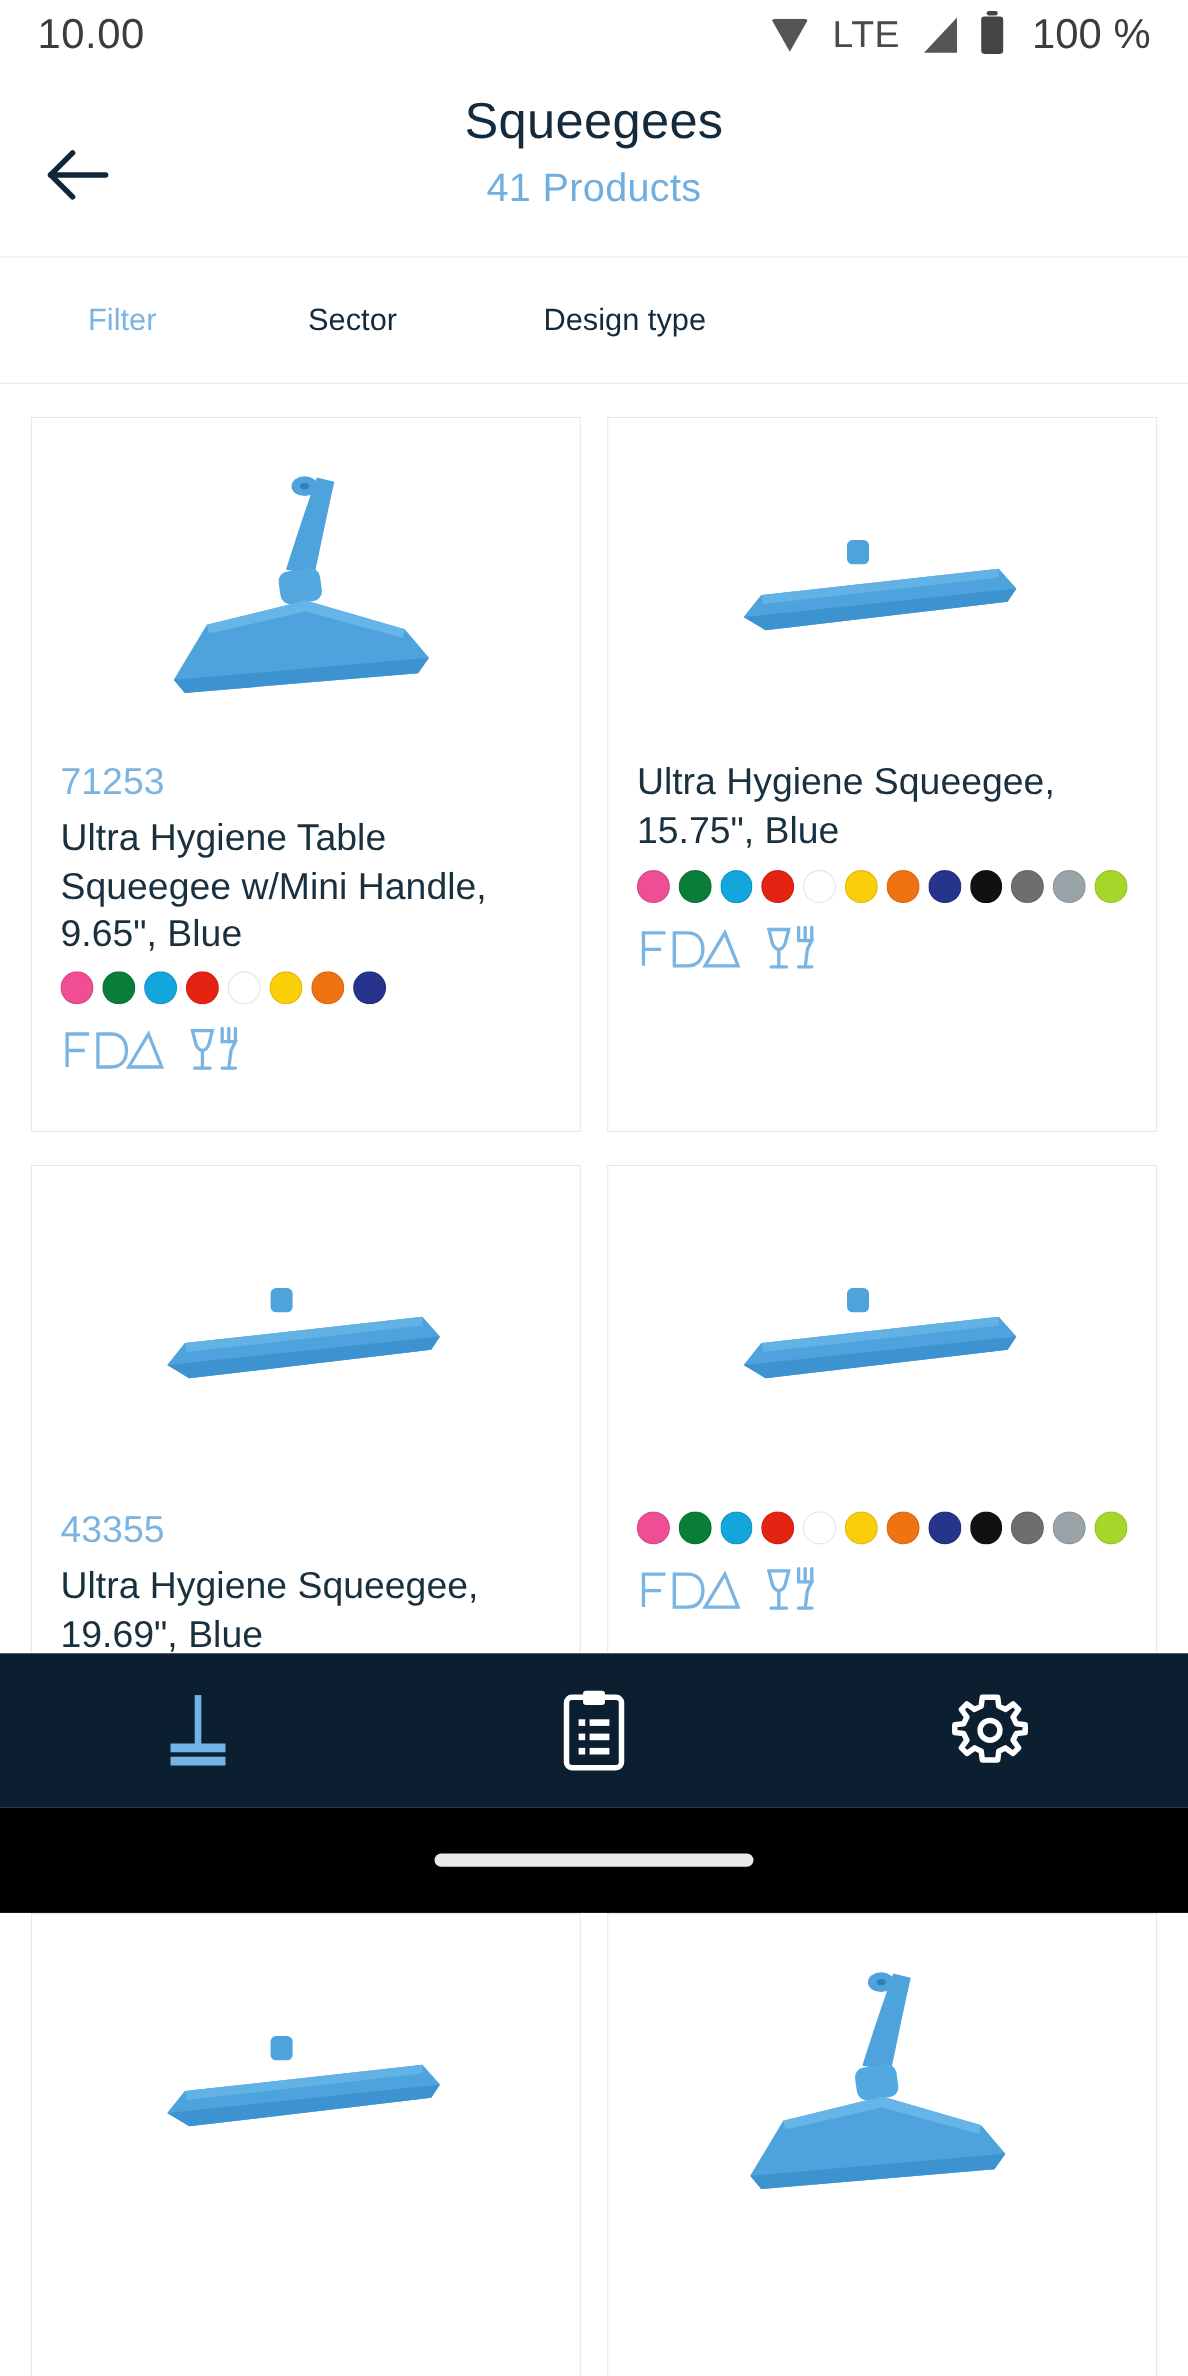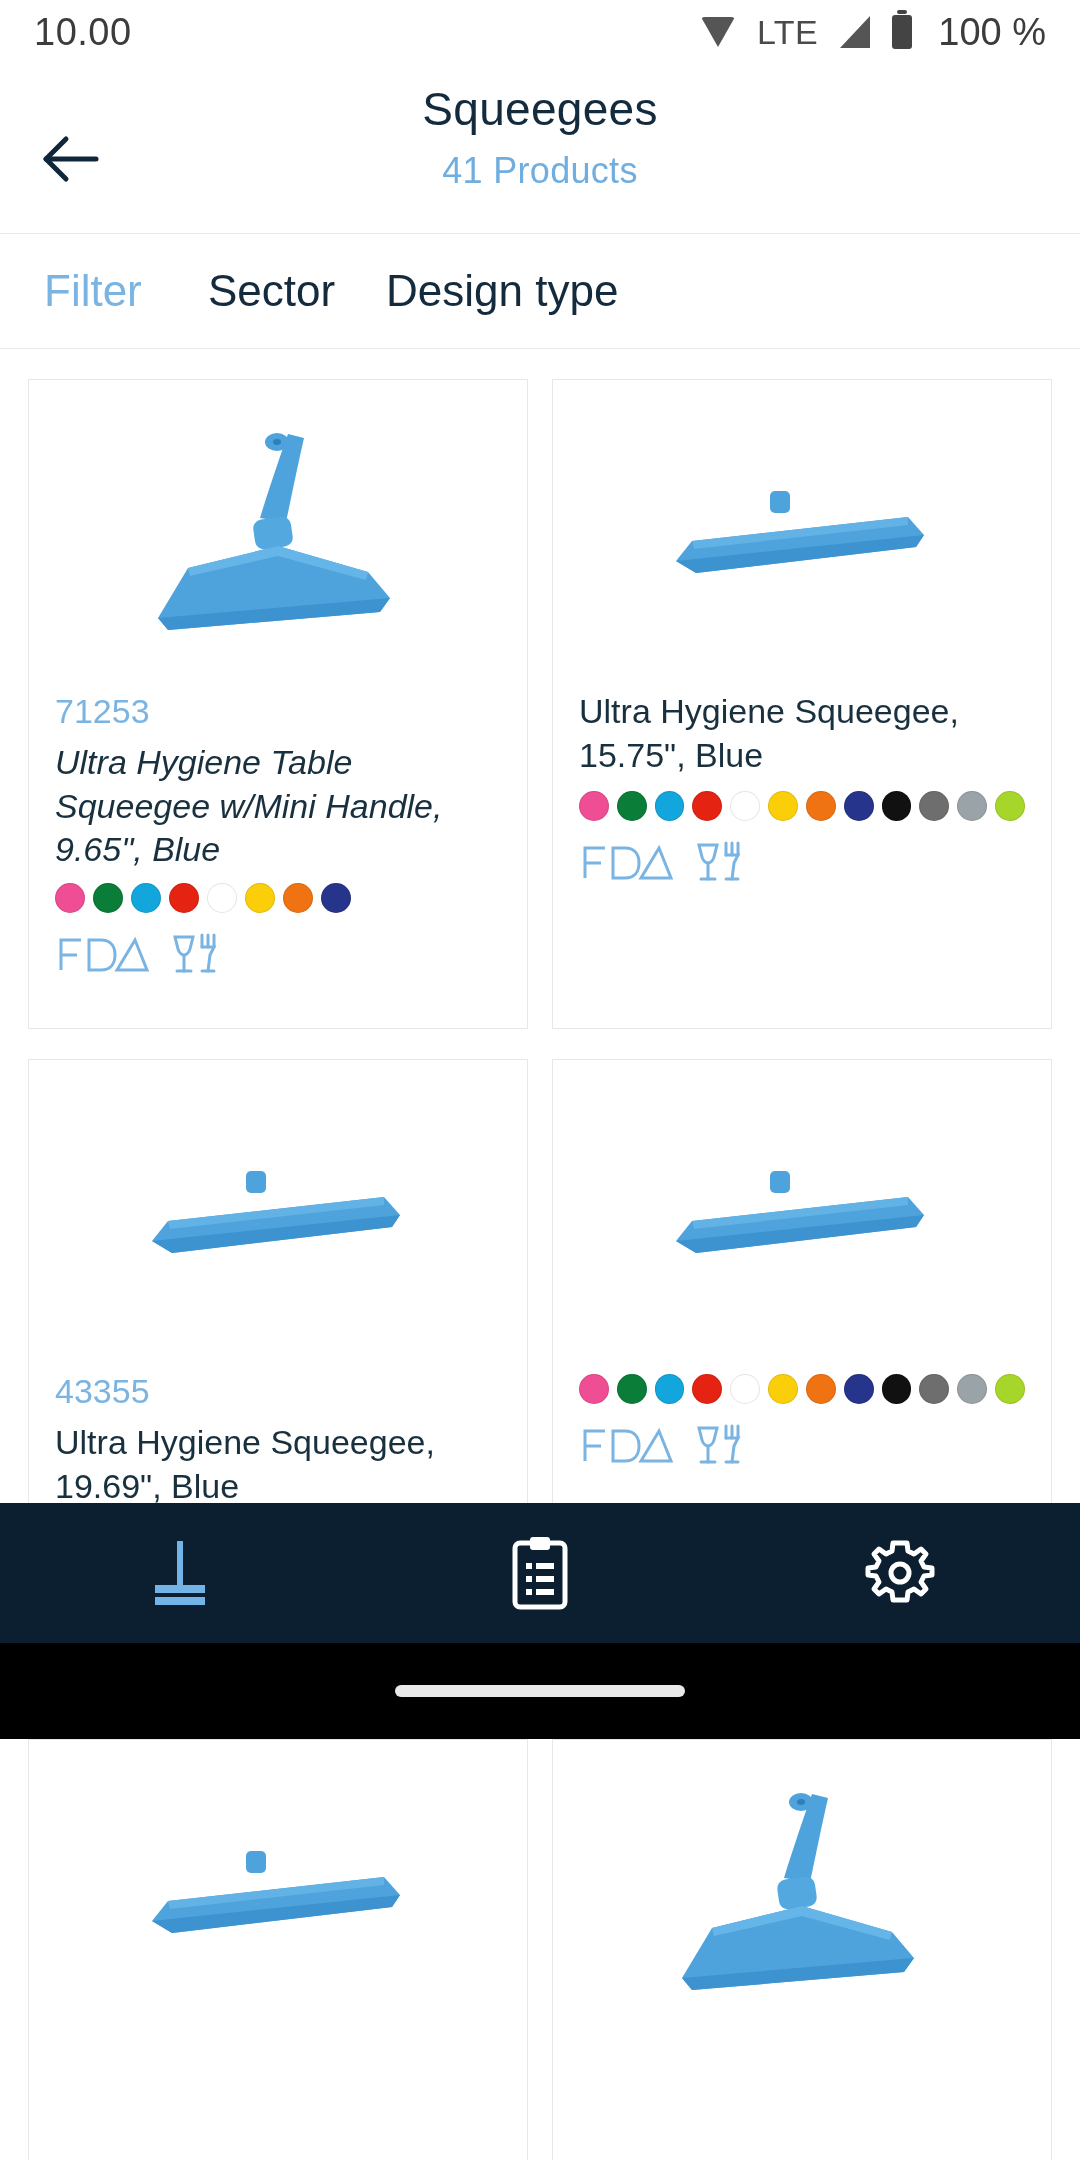--- a/index.html
+++ b/index.html
@@ -48,21 +48,21 @@
   }
   .titles { text-align: center; padding-top: 18px; }
   .app-title { font-size: 46px; color: #142a3d; font-weight: 400; letter-spacing: .3px; }
   .app-sub { font-size: 36px; color: #70aee0; margin-top: 14px; letter-spacing: .3px; }
 
   
   .filterbar {
     height: 115px; display: flex; align-items: center;
     border-bottom: 1px solid #e8eaec; padding-left: 44px;
   }
-  .filter-item { font-size: 44px; color: #142a3d; }
+  .filter-item { font-size: 28px; color: #142a3d; margin-left: 36px; }
   .filter-item.muted { color: #7ab4e2; }
   .f1 { width: 164px; }
   .f2 { width: 178px; }
 
   
   .grid {
     padding: 30px 28px 0 28px;
     display: grid; grid-template-columns: 1fr 1fr; gap: 30px 24px;
   }
   .card {
@@ -72,21 +72,21 @@
   .card-img {
     height: 300px; display: flex; align-items: center; justify-content: center;
     padding-top: 14px;
   }
   .card-body { padding: 0 26px; }
   .sku { font-size: 34px; color: #7ab4e2; margin-top: 12px; }
   .pname {
     font-size: 34px; color: #19303f; line-height: 1.28; margin-top: 10px;
     max-height: 88px; overflow: hidden;
   }
-  .pname.clip3 { max-height: 128px; font-style: italic; }
+  .pname.clip3 { max-height: 128px; }
   .dots { display: flex; gap: 8px; padding: 0 26px; margin-top: 14px; }
   .dot { width: 30px; height: 30px; border-radius: 50%; border: 1px solid rgba(0,0,0,.10); }
   .badges { display: flex; align-items: center; gap: 18px; padding: 0 26px; margin-top: 18px; }
 
   
   .bottomnav {
     position: absolute; left: 0; bottom: 96px; width: 1080px; height: 140px;
     background: #0b1f31; display: flex; align-items: center;
   }
   .nav-item { flex: 1; display: flex; align-items: center; justify-content: center; }

